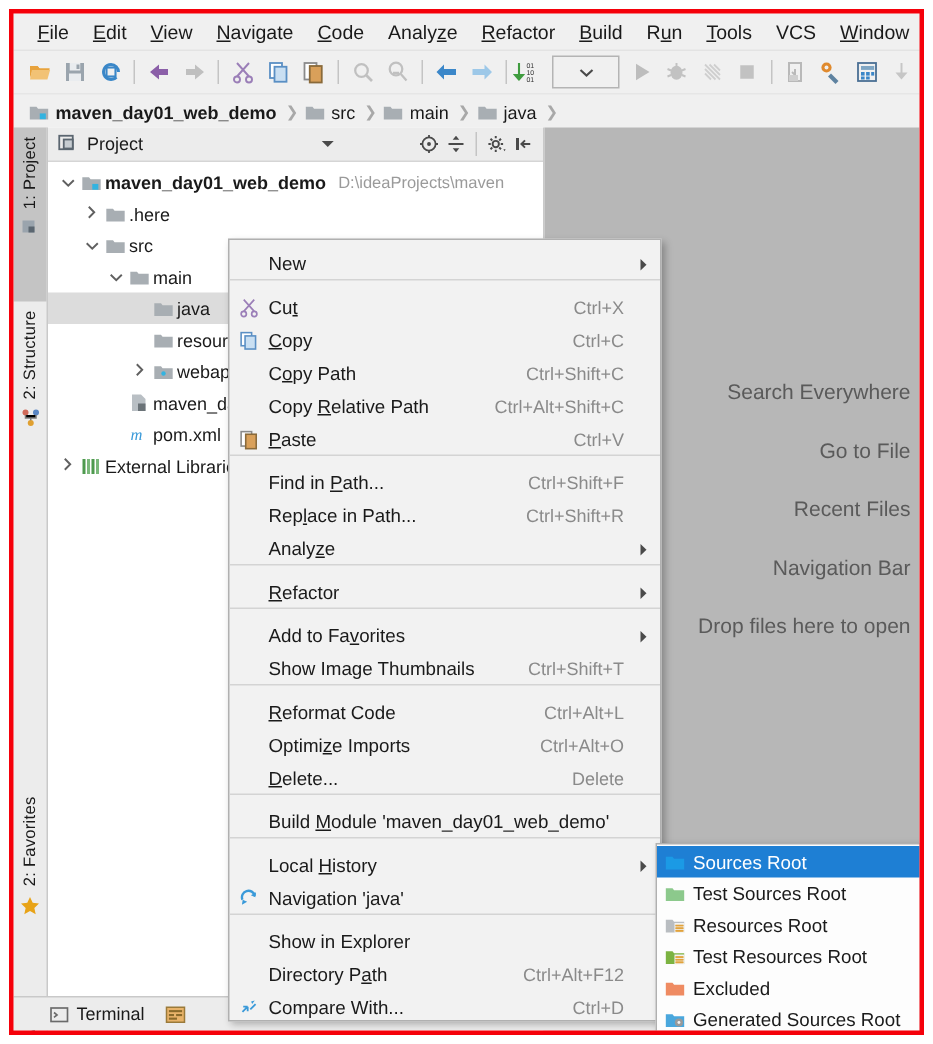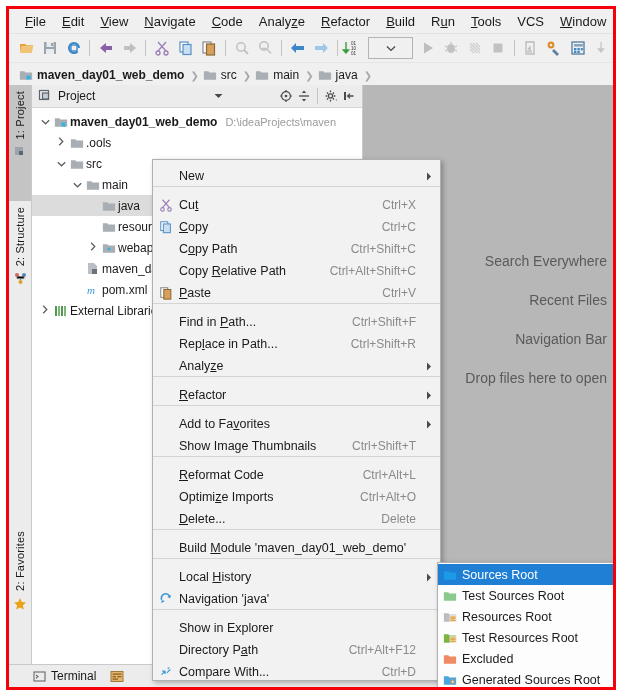--- a/index.html
+++ b/index.html
@@ -397,21 +397,21 @@
             <div class="trow">
               <span style="width: 22px; flex: 0 0 auto;"></span>
               <span class="tarrow" style="flex: 0 0 auto;"><svg width="6" height="9" viewBox="0 0 6 9">
                   <path d="M1.2 0.8L4.8 4.5 1.2 8.2" stroke="#606060" stroke-width="1.3" fill="none"></path>
                 </svg></span>
               <span class="ticon" style="flex: 0 0 auto;">
                 <svg width="14" height="12" viewBox="0 0 16 13">
                   <path d="M1 2.2h5.1l1.2 1.5H15v8.1H1z" fill="#a8aeb3"></path>
                 </svg>
               </span>
-              <span class="tlabel">.ools</span>
+              <span class="tlabel">.here</span>
             </div>
             <div class="trow">
               <span style="width: 22px; flex: 0 0 auto;"></span>
               <span class="tarrow" style="flex: 0 0 auto;"><svg width="9" height="6" viewBox="0 0 9 6">
                   <path d="M0.8 1.2L4.5 4.8 8.2 1.2" stroke="#606060" stroke-width="1.3" fill="none"></path>
                 </svg></span>
               <span class="ticon" style="flex: 0 0 auto;">
                 <svg width="14" height="12" viewBox="0 0 16 13">
                   <path d="M1 2.2h5.1l1.2 1.5H15v8.1H1z" fill="#a8aeb3"></path>
                 </svg>
@@ -498,20 +498,21 @@
                 </svg>
               </span>
               <span class="tlabel">External Libraries</span>
             </div>
           </div>
       </div>
 
       <div class="editor">
         <div class="hintlist" id="hints">
             <div class="hintrow">Search Everywhere</div>
+            <div class="hintrow">Go to File</div>
             <div class="hintrow">Recent Files</div>
             <div class="hintrow">Navigation Bar</div>
             <div class="hintrow">Drop files here to open</div>
           </div>
       </div>
     </div>
 
     <div class="bottombar">
       <div class="bb-item">
         <span style="margin-right:5px;display:inline-flex;">

